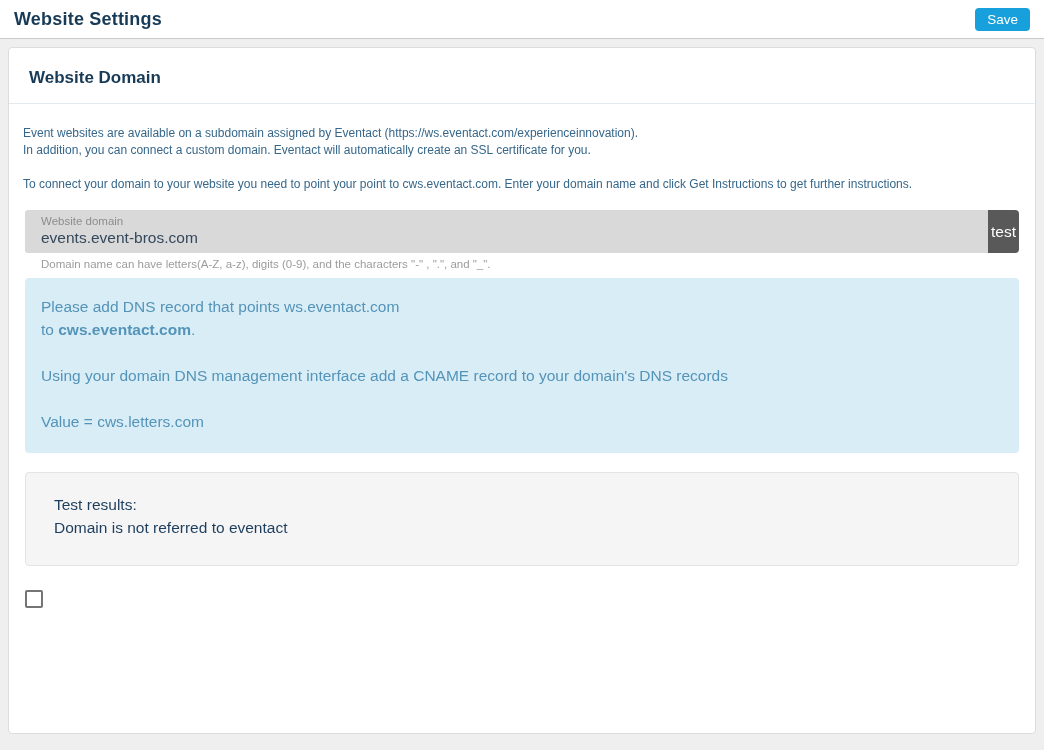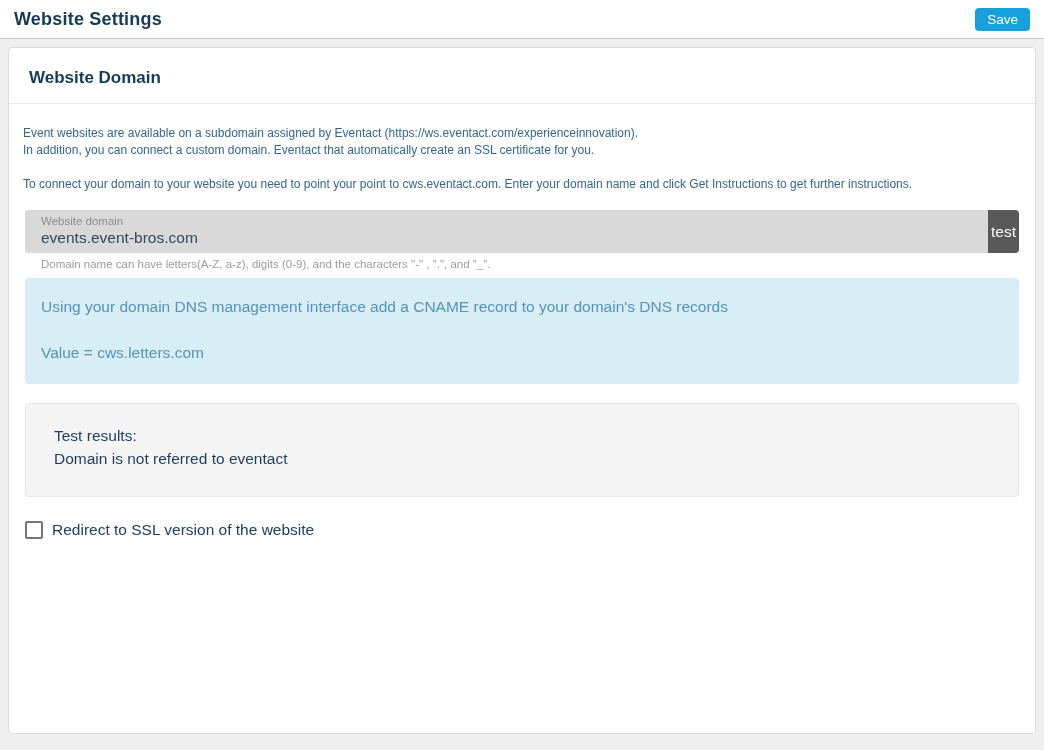--- a/index.html
+++ b/index.html
@@ -177,47 +177,50 @@
 </header>
 
 <main class="card">
   <h2 class="card-title">Website Domain</h2>
   <hr class="card-divider">
 
   <div class="card-body">
 
     <p class="para">
       <span>Event websites are available on a subdomain assigned by Eventact (https://ws.eventact.com/experienceinnovation).</span><br>
-      <span>In addition, you can connect a custom domain. Eventact that automatically create an SSL certificate for you.</span>
+      <span>In addition, you can connect a custom domain. Eventact will automatically create an SSL certificate for you.</span>
     </p>
 
     <p class="para">To connect your domain to your website you need to point your point to cws.eventact.com. Enter your domain name and click Get Instructions to get further instructions.</p>
 
     <div class="domain-row">
       <div class="domain-box">
         <label class="domain-label">Website domain</label>
         <input class="domain-input" type="text" value="events.event-bros.com" style="">
       </div>
       <button class="test-btn">test</button>
     </div>
 
     <div class="helper-text">Domain name can have letters(A-Z, a-z), digits (0-9), and the characters "-" , ".", and "_".</div>
 
 
     <div class="info-box">
+      <div class="group">
+        <div>Please add DNS record that points ws.eventact.com</div>
+        <div><span>to </span><span class="bold">cws.eventact.com</span><span>.</span></div>
+      </div>
       <div class="group">Using your domain DNS management interface add a CNAME record to your domain's DNS records</div>
       <div class="group">
         <div>Value = cws.letters.com</div>
       </div>
     </div>
 
     <div class="results-box">
       <div>Test results:</div>
       <div>Domain is not referred to eventact</div>
     </div>
 
     <div class="ssl-row">
       <input type="checkbox" class="ssl-checkbox" style="">
-      <label class="ssl-label">Redirect to SSL version of the website</label>
     </div>
 
   </div>
 </main>
 
 </body></html>

